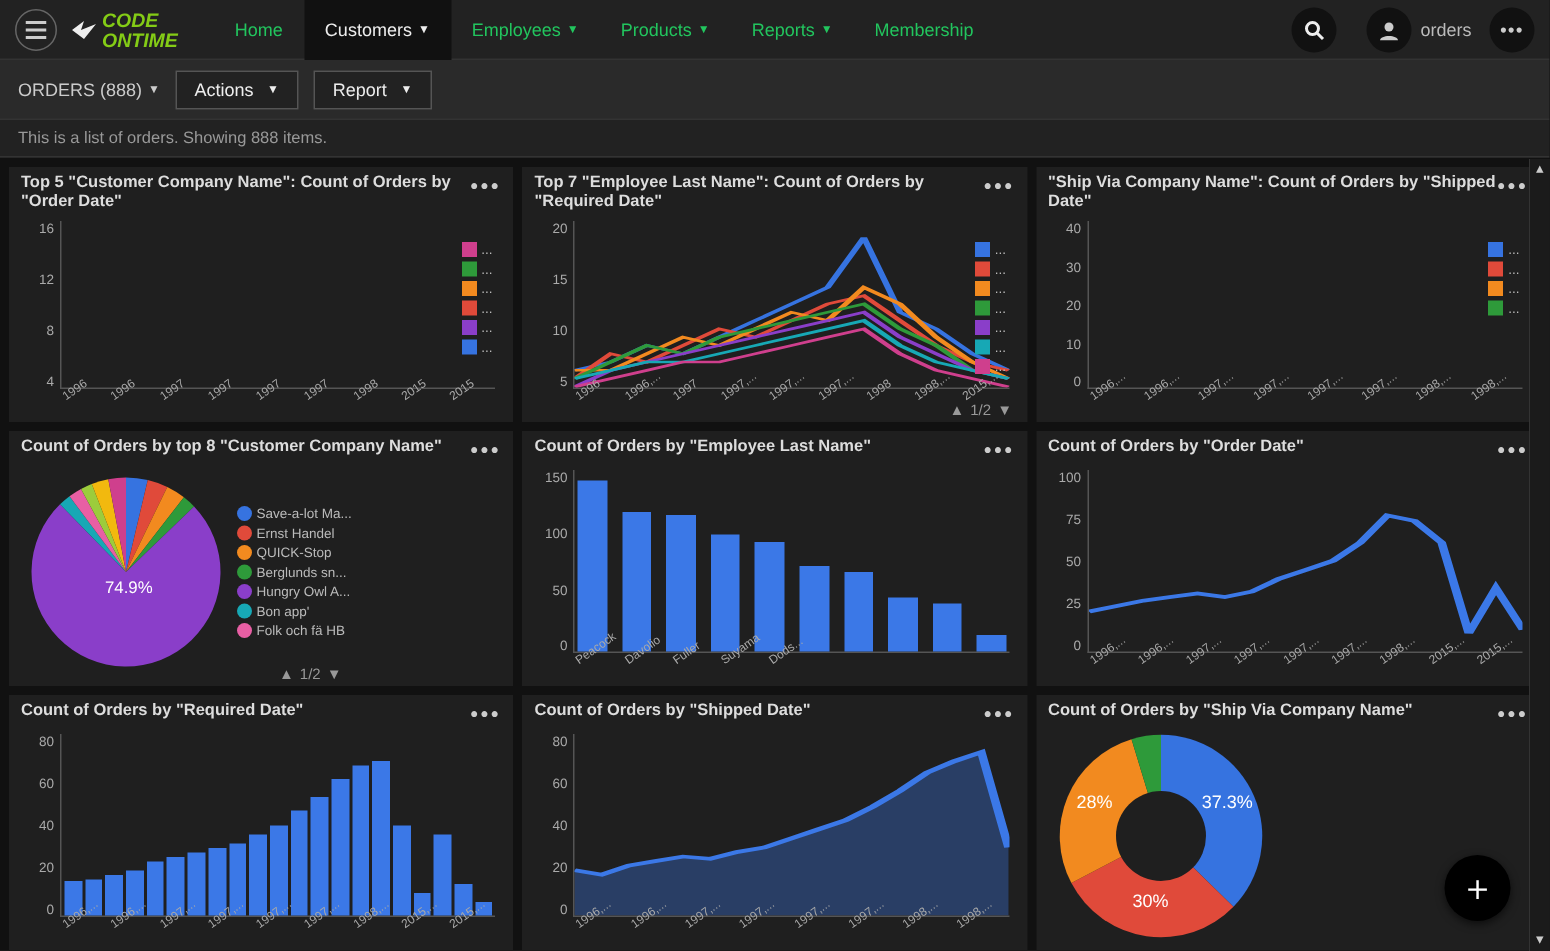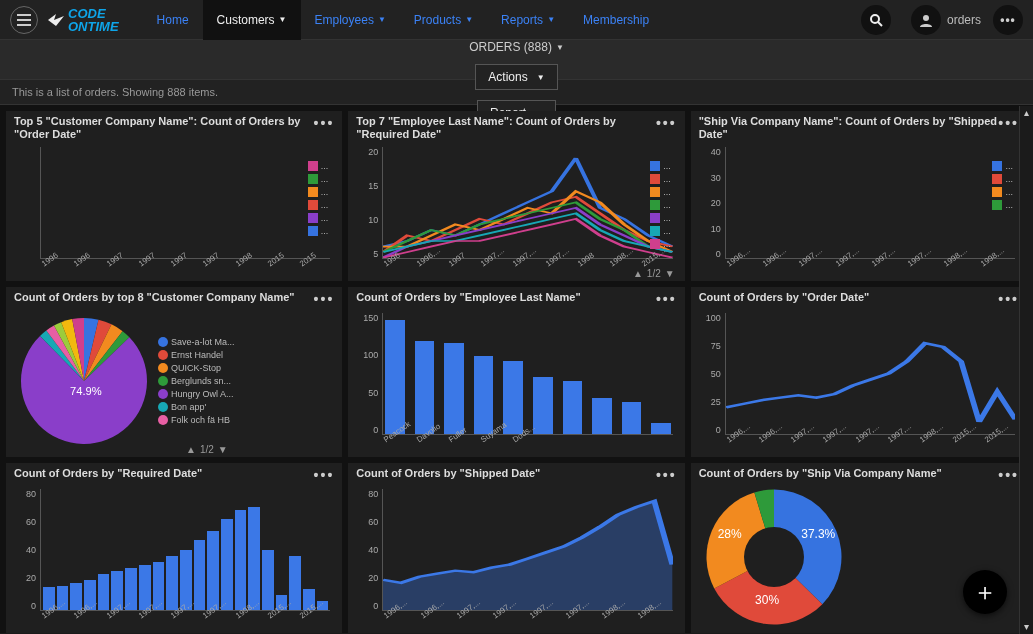--- a/index.html
+++ b/index.html
@@ -23,44 +23,43 @@
     border-bottom: 1px solid #333;
   }
   .menu-btn {
     width: 28px; height: 28px;
     border: 1px solid #666;
     border-radius: 14px;
     display:flex; align-items:center; justify-content:center;
     cursor:pointer;
   }
   .logo { display:flex; align-items:center; margin-left:4px; margin-right:20px; }
-  .logo-text { font-weight:bold; font-style:italic; color:#0ea5e9; font-size:13px; line-height:1; }
+  .logo-text { font-weight:bold; font-style:italic; color:#84cc16; font-size:13px; line-height:1; }
   .nav { display:flex; gap:0; }
   .nav-item {
     padding: 0 14px;
     height: 40px;
     display:flex; align-items:center;
-    color:#3b82f6; cursor:pointer;
+    color:#22c55e; cursor:pointer;
   }
   .nav-item.active { background:#111; color:#eee; }
   .caret { margin-left:4px; font-size:8px; }
   .spacer { flex:1; }
   .round-btn {
     width:30px; height:30px; border-radius:15px;
     background:#111; display:flex; align-items:center; justify-content:center;
     cursor:pointer; margin-left:8px;
   }
   .user { display:flex; align-items:center; gap:6px; color:#bbb; margin-left:8px;}
   
   .subbar {
     height:40px; background:#2a2a2a;
     display:flex; align-items:center; gap:10px;
     padding:0 12px;
     border-bottom:1px solid #333;
-    flex-direction:column;
   }
   .crumb { color:#ccc; display:flex; align-items:center; cursor:pointer;}
   .btn {
     border:1px solid #555; padding:5px 12px;
     display:flex; align-items:center; gap:5px;
     background:#222; color:#eee; cursor:pointer;
   }
   
   .infoline { padding:6px 12px; color:#999; background:#222; border-bottom:1px solid #333; font-size:11px;}
   
@@ -210,20 +209,26 @@
 <div class="infoline">This is a list of orders. Showing 888 items.</div>
 
 <div class="grid">
 
   <div class="card">
     <div class="card-head">
       <div class="card-title">Top 5 "Customer Company Name": Count of Orders by "Order Date"</div>
       <div class="card-menu">•••</div>
     </div>
     <div class="chart-body">
+      <div class="yaxis" id="y-c1">
+          <div>16</div>
+          <div>12</div>
+          <div>8</div>
+          <div>4</div>
+        </div>
       <div class="plot">
           <div class="bars" id="bars-c1">
             <div class="bar-stack">
               <div class="seg" style="height: 6.25%; background: rgb(207, 63, 141);"></div>
               <div class="seg" style="height: 6.25%; background: rgb(46, 154, 58);"></div>
             </div>
             <div class="bar-stack">
               <div class="seg" style="height: 6.25%; background: rgb(46, 154, 58);"></div>
               <div class="seg" style="height: 6.25%; background: rgb(242, 138, 31);"></div>
               <div class="seg" style="height: 6.25%; background: rgb(224, 74, 58);"></div>

